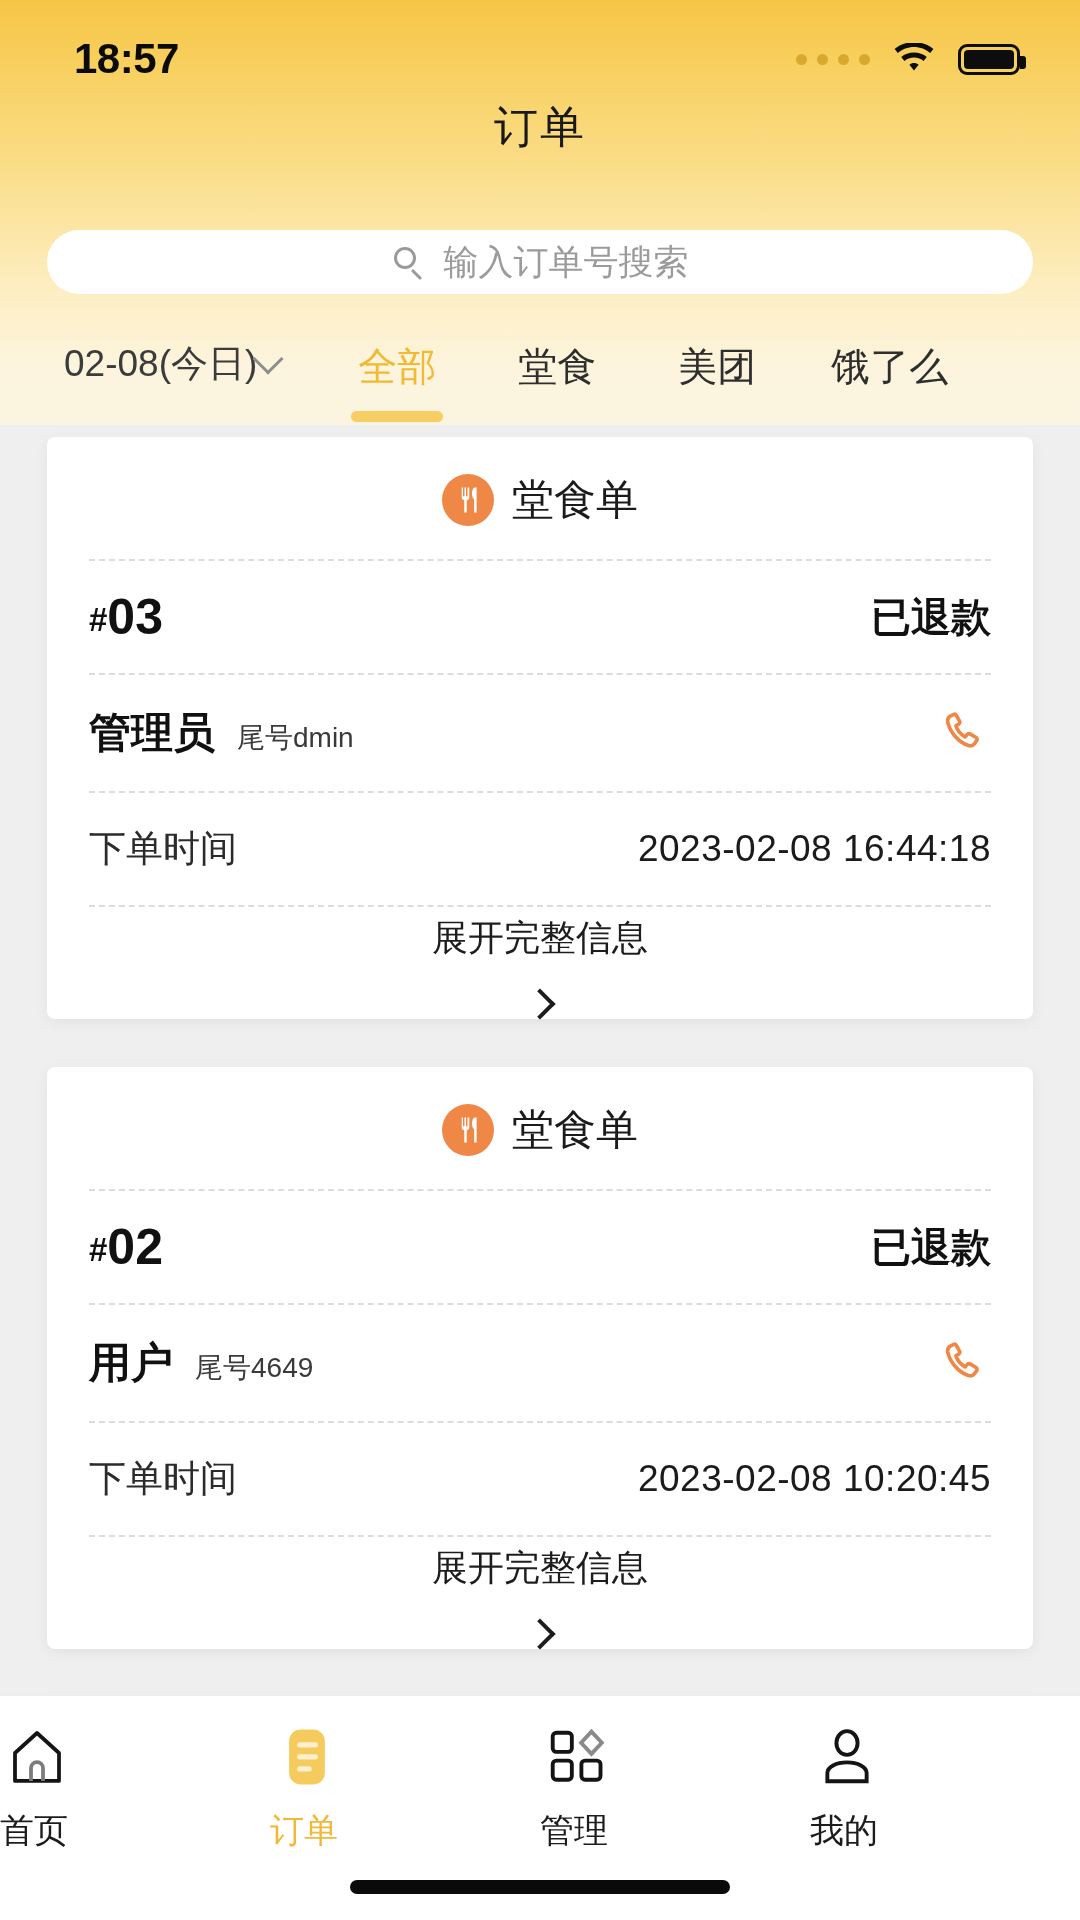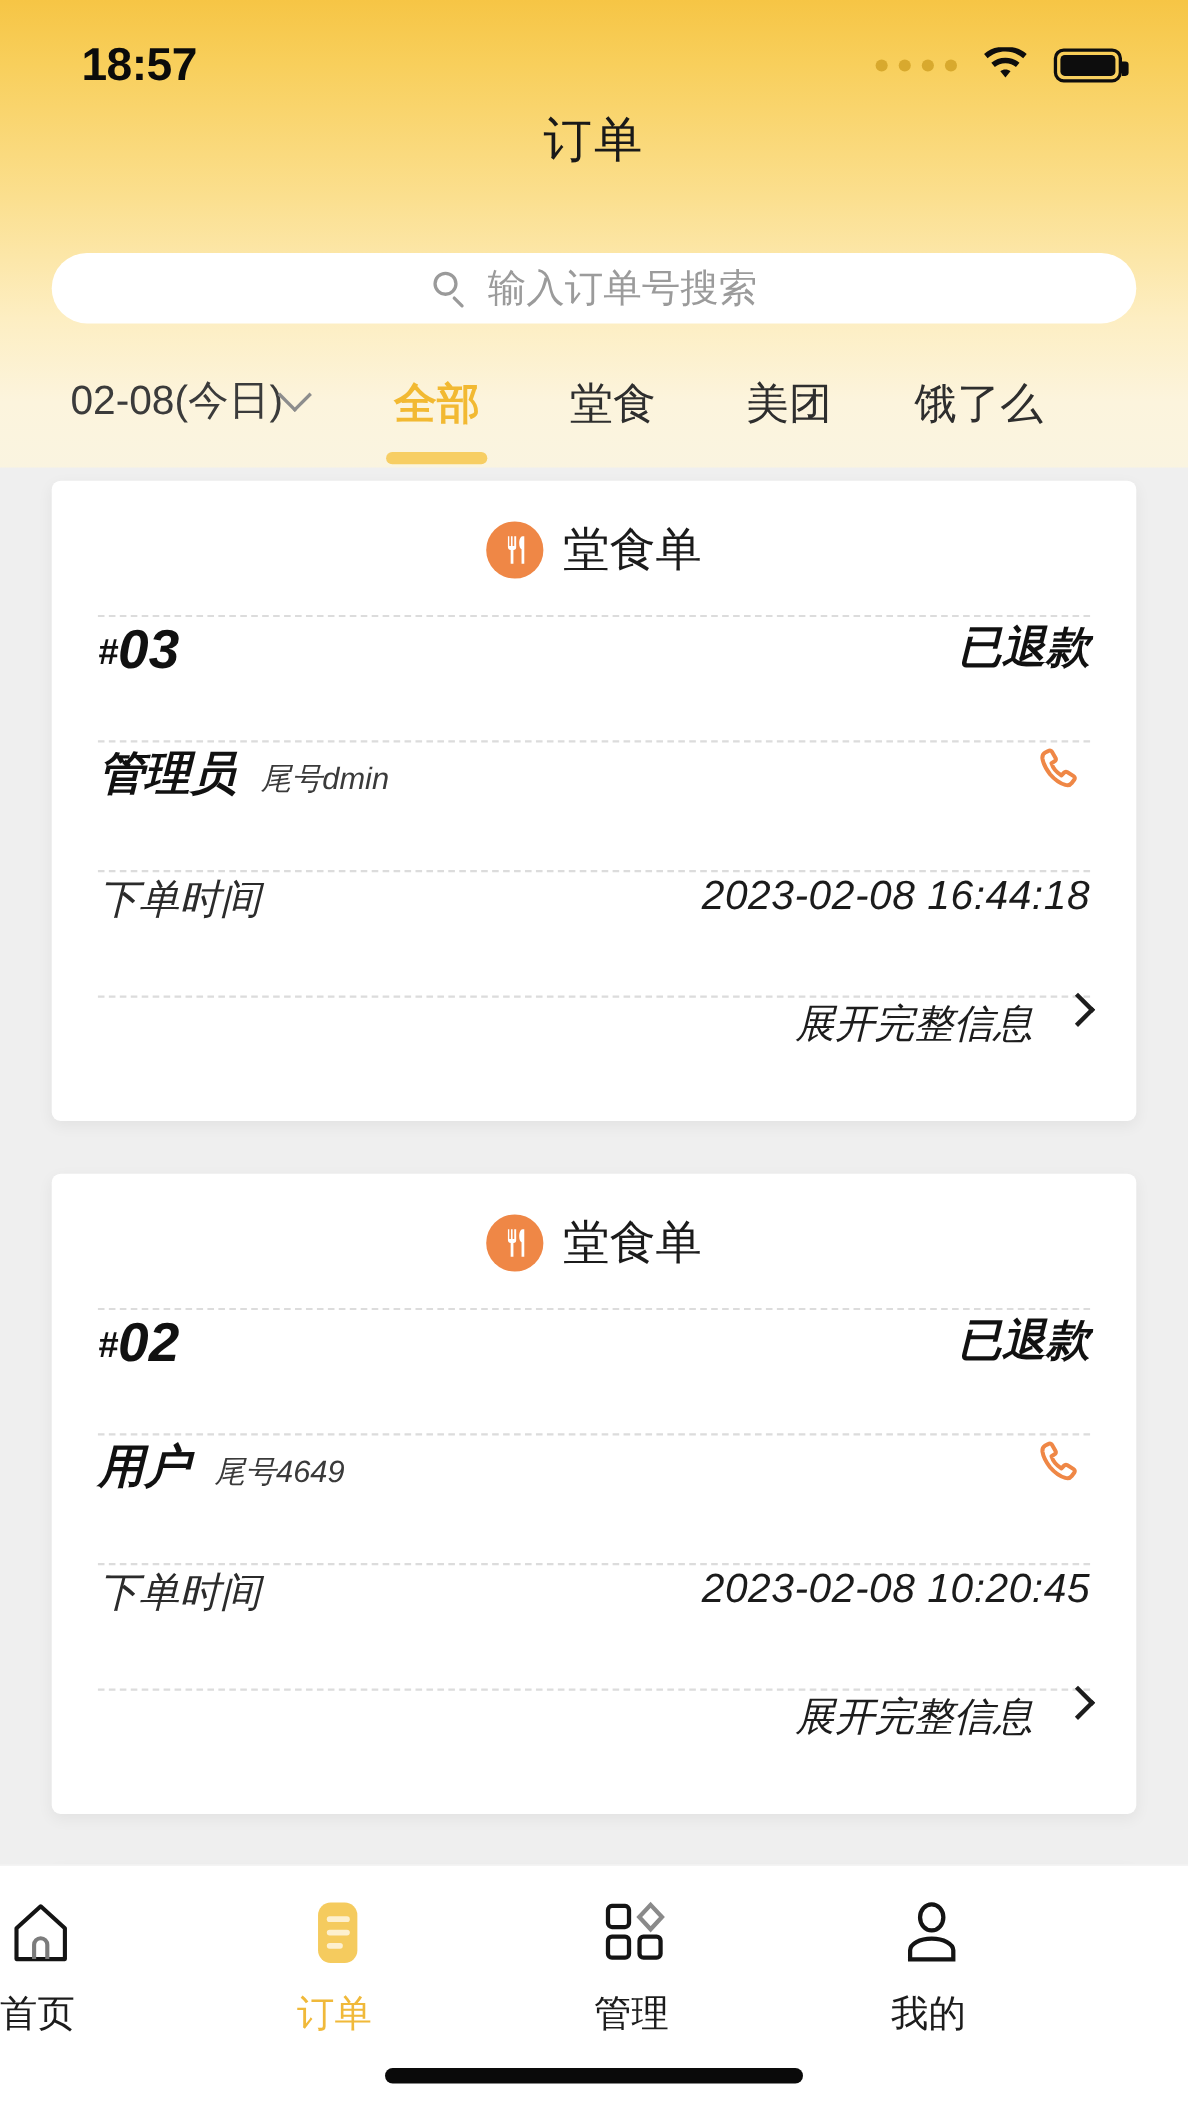--- a/index.html
+++ b/index.html
@@ -71,21 +71,21 @@
   .date-picker .dp-label{ font-size:37px; color:#3b3b3b; }
   .chev-down{
     width:22px; height:22px; border-right:3px solid #8d8d8d; border-bottom:3px solid #8d8d8d;
     transform:rotate(45deg); margin-top:-10px;
   }
   .tabs{ display:flex; align-items:flex-start; margin-left:38px; }
   .tab{
     position:relative; padding:0 34px; font-size:39px; color:#2e2e2e;
     display:flex; flex-direction:column; align-items:center; margin-top:5px;
   }
-  .tab.active{ color:#f2b932; font-weight:700; }
+  .tab.active{ color:#f2b932; font-weight:400; }
   .tab .underline{
     width:92px; height:11px; border-radius:6px; background:#f7ce64;
     margin-top:17px; visibility:hidden;
   }
   .tab.active .underline{ visibility:visible; }
 
   
   .list{
     position:absolute; top:405px; left:0; width:1080px; height:1290px;
     z-index:1; overflow:hidden;
@@ -100,37 +100,37 @@
   }
   .ch-icon{
     width:52px; height:52px; border-radius:50%; background:#ef8746;
     display:flex; align-items:center; justify-content:center; flex:none;
   }
   .ch-icon svg{ display:block; }
   .ch-title{ font-size:42px; color:#1b1b1b; }
 
   .dashed{ height:0; border-top:2px dashed #dcdcdc; }
 
-  .row{ display:flex; align-items:flex-start; justify-content:space-between;font-style:italic; }
+  .row{ display:flex; align-items:center; justify-content:space-between; }
   .row-num{ height:112px; }
   .order-no{ font-size:50px; font-weight:700; color:#111; letter-spacing:0px; }
   .order-no .hash{ font-size:33px; font-weight:600; vertical-align:3px; }
   .order-status{ font-size:40px; font-weight:700; color:#111; }
 
   .row-cust{ height:116px; }
   .cust-left{ display:flex; align-items:baseline; gap:22px; }
   .cust-name{ font-size:42px; font-weight:700; color:#111; }
   .cust-tail{ font-size:28px; color:#3a3a3a; }
   .phone-icon{ width:52px; height:52px; flex:none; }
 
   .row-time{ height:112px; }
   .time-label{ font-size:37px; color:#2b2b2b; }
   .time-value{ font-size:37px; color:#1b1b1b; letter-spacing:0.5px; }
 
-  .row-more{ height:108px; justify-content:flex-end; gap:30px; }
+  .row-more{ height:108px; justify-content:flex-end; gap:30px;flex-direction:column; }
   .more-label{ font-size:36px; color:#1d1d1d; }
   .chev-right{
     width:22px; height:22px; border-top:4px solid #1d1d1d; border-right:4px solid #1d1d1d;
     transform:rotate(45deg);
   }
 
   
   .tabbar{
     position:absolute; left:0; bottom:0; width:1080px; height:225px;
     background:#ffffff; display:flex; z-index:5;

